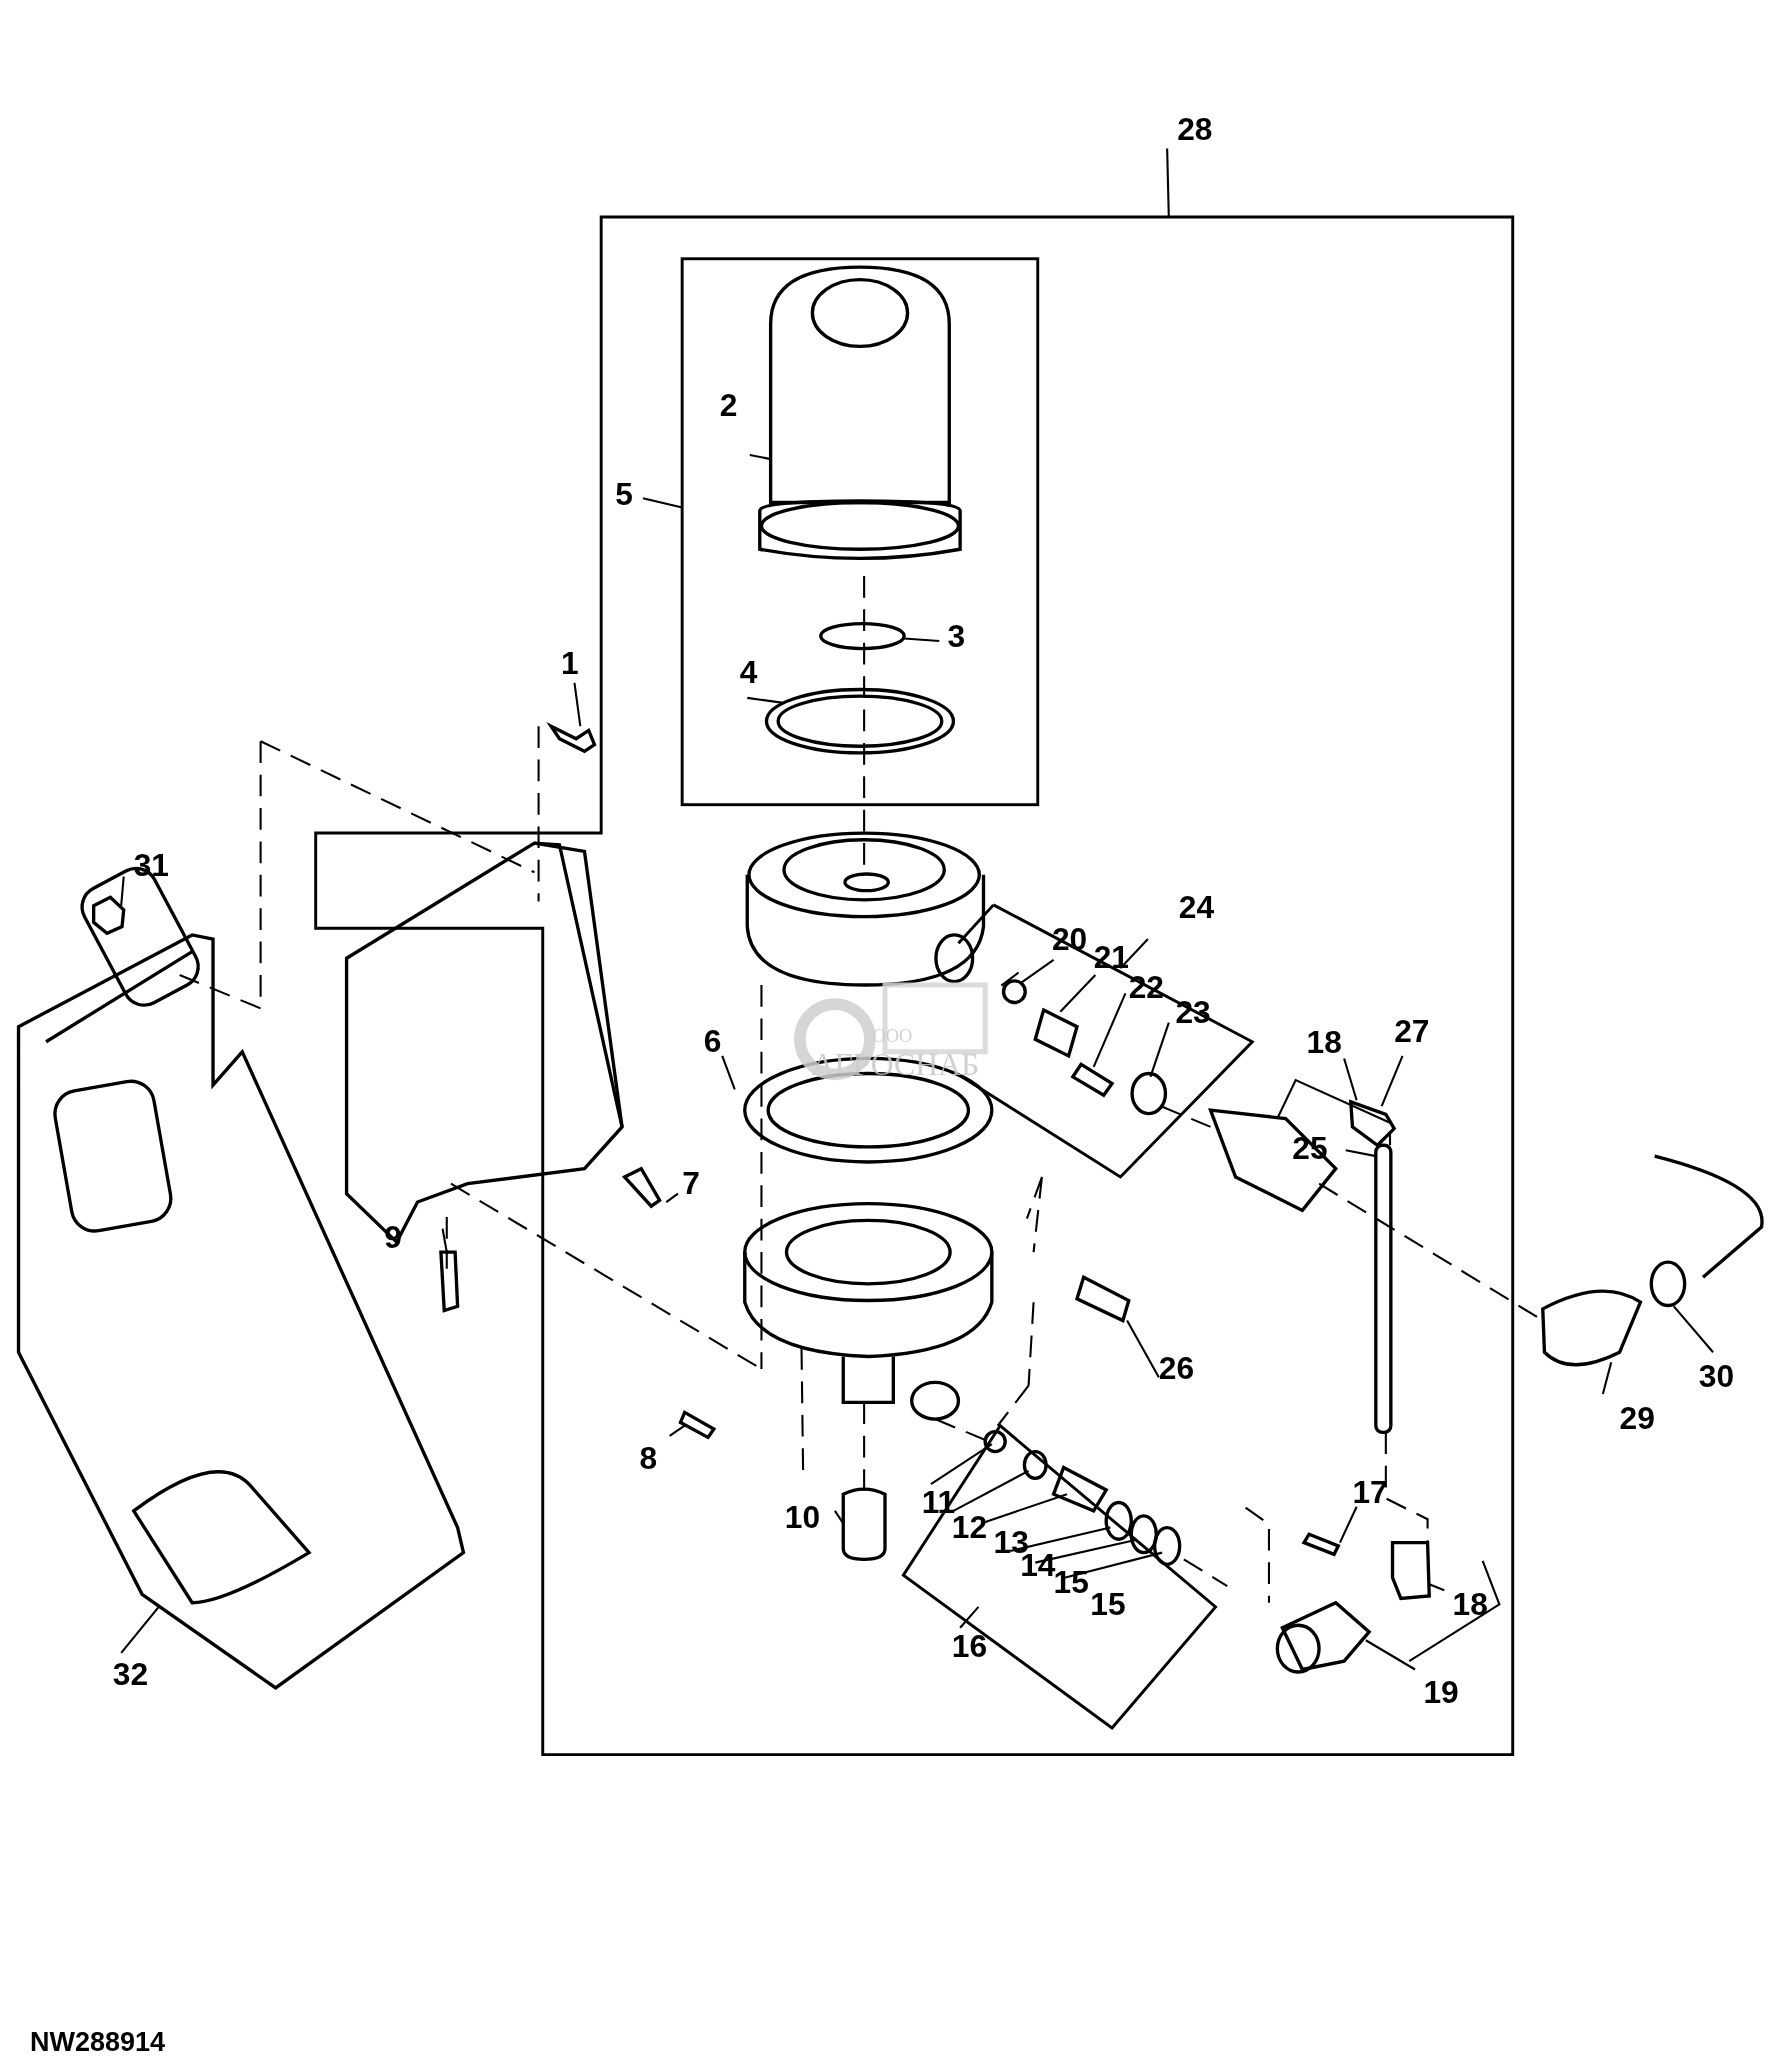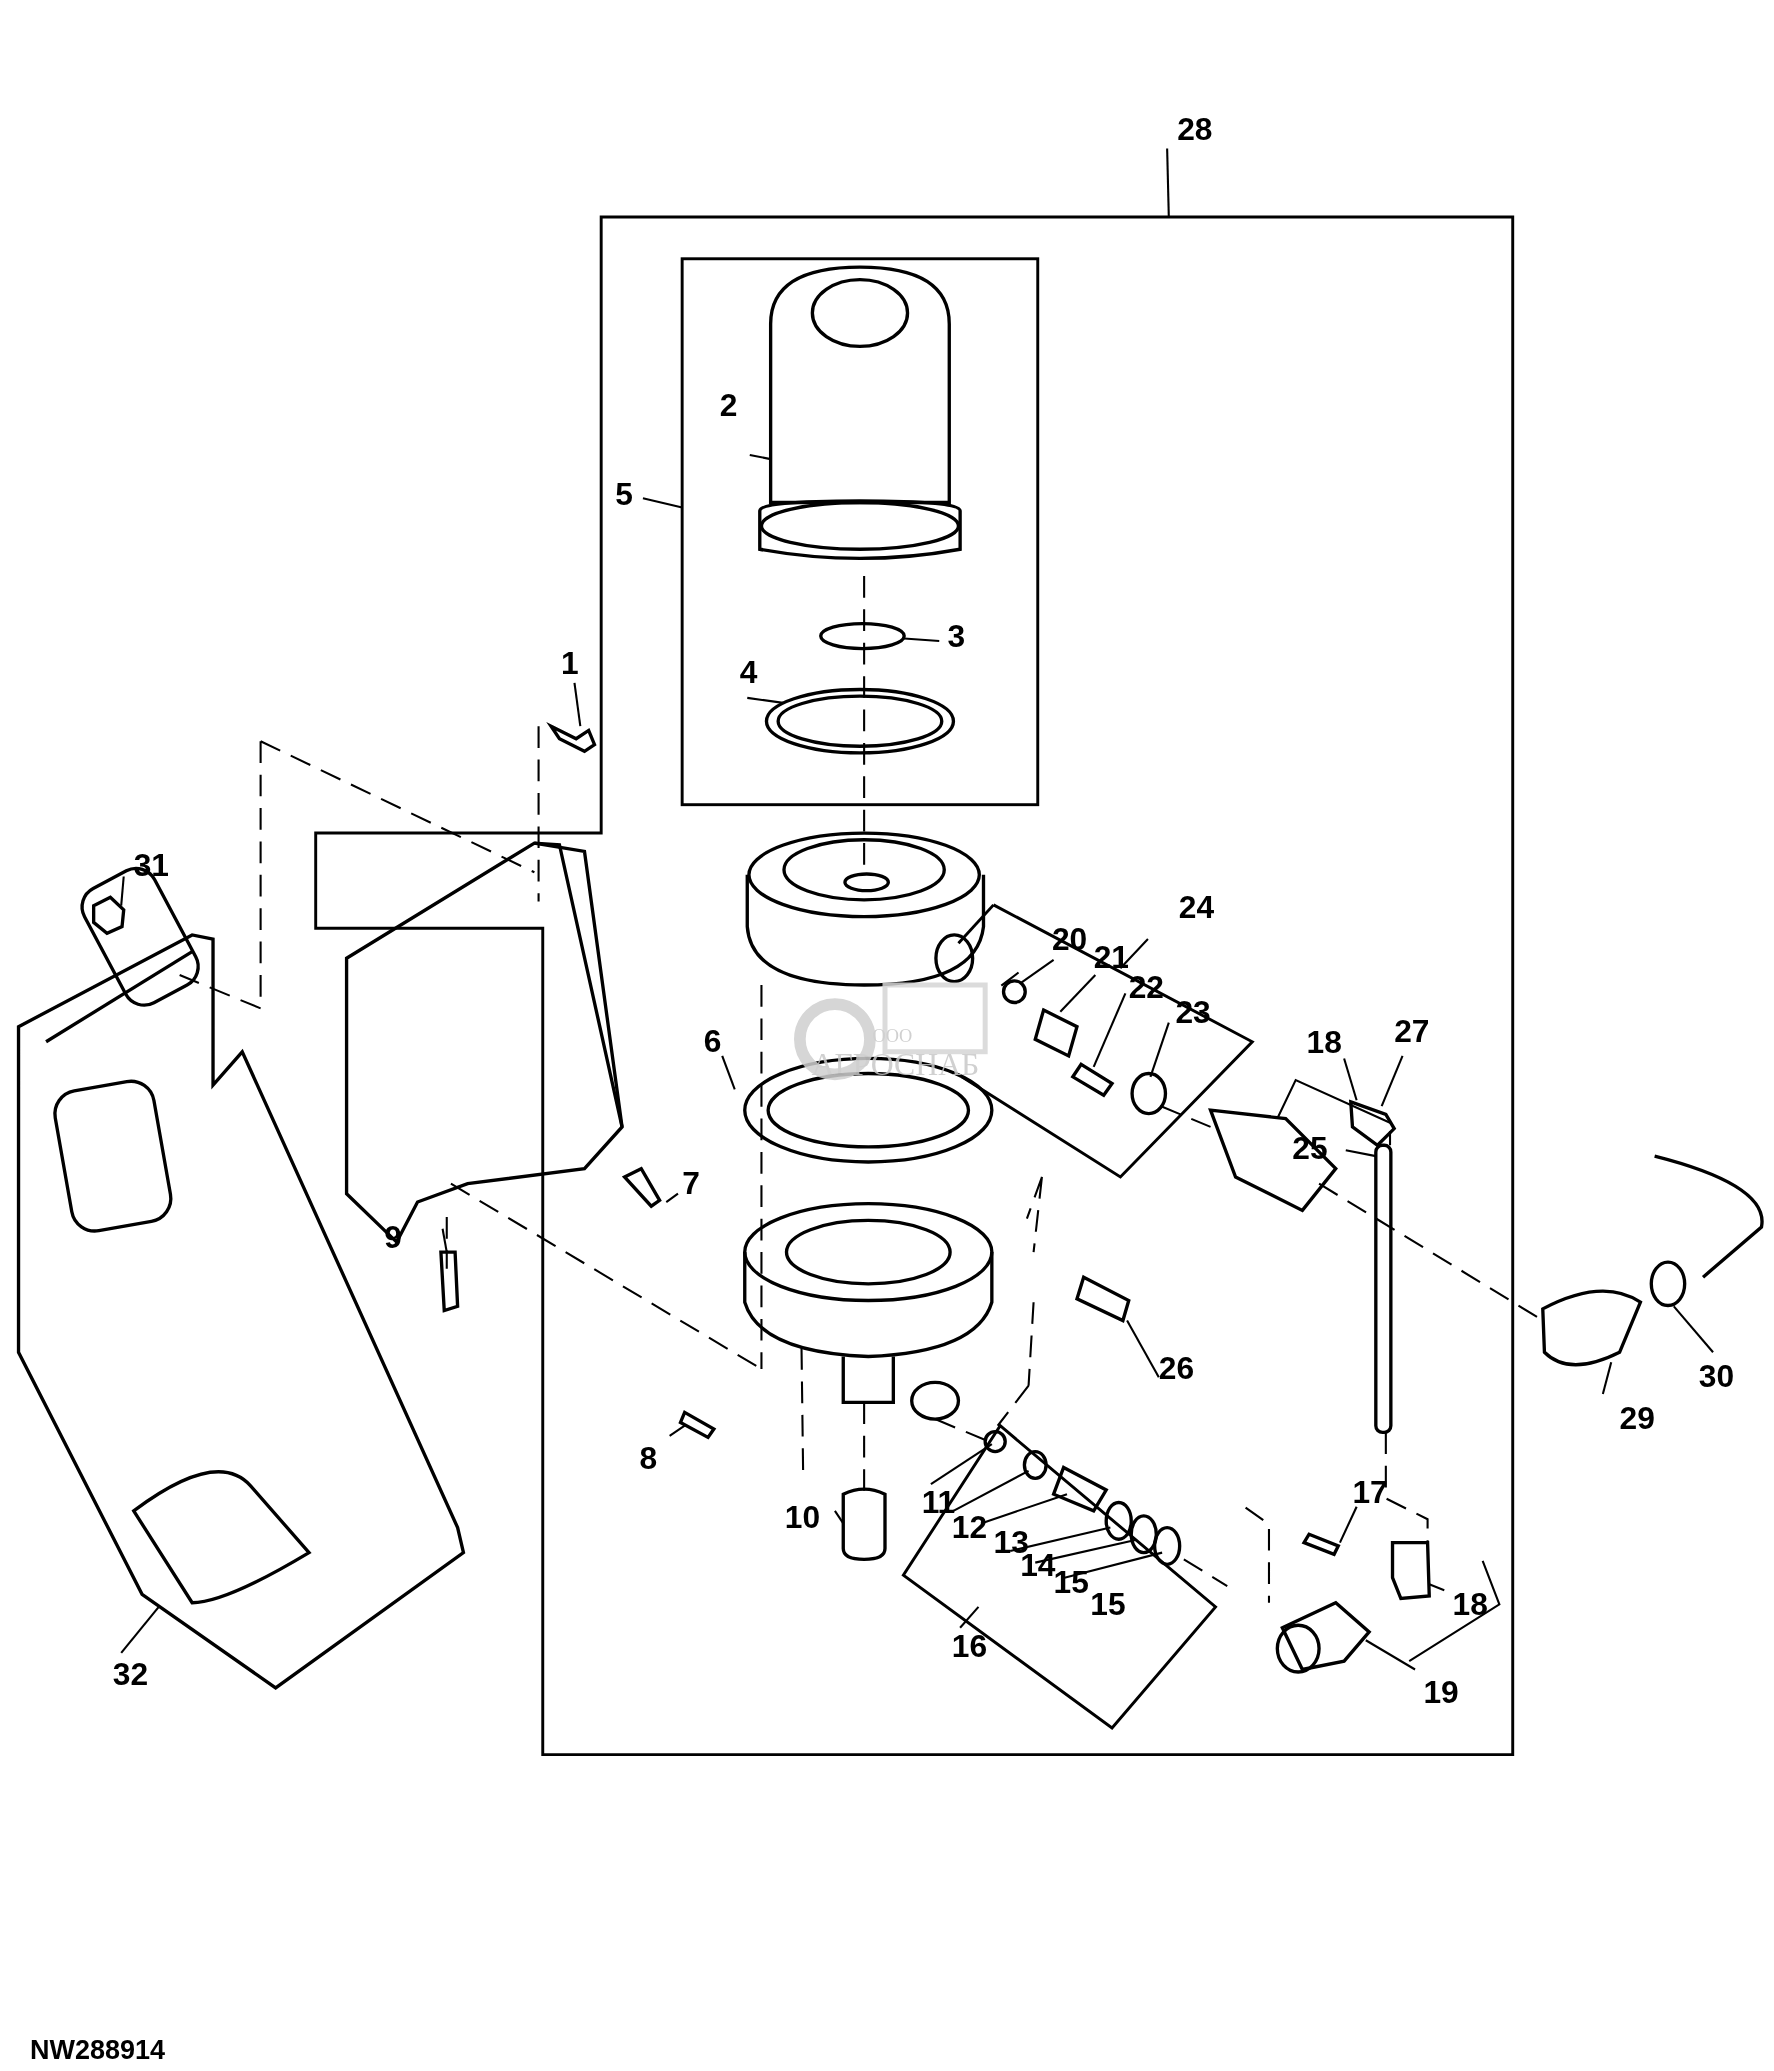--- a/index.html
+++ b/index.html
@@ -1,19 +1,19 @@
 <!DOCTYPE html>
 <html style="font-size:13.4px"><head>
 <meta charset="utf-8">
 <style>
   html, body { margin: 0; padding: 0; background: #ffffff; }
   body { width: 1775px; height: 2071px; position: relative; overflow: hidden; font-family: "Liberation Sans", sans-serif; }
   #diagram { position: absolute; left: 0; top: 0; width: 1775px; height: 2071px; }
   .lbl { font-family: "Liberation Sans", sans-serif; font-weight: bold; font-size: 38px; fill: #000; }
-  .figid { position: absolute; left: 30px; top: 2027px; font-weight: bold; font-size: 27px; color: #000; font-family: "Liberation Sans", sans-serif; margin-top: 8px; }
+  .figid { position: absolute; left: 30px; top: 2027px; font-weight: bold; font-size: 27px; color: #000; font-family: "Liberation Sans", sans-serif; }
   .wm { font-family: "Liberation Serif", serif; fill: #c8c8c8; }
   .part { fill: none; stroke: #000; stroke-width: 4; }
   .dash { fill: none; stroke: #000; stroke-width: 2.5; stroke-dasharray: 26 14; }
   .lead { stroke: #000; stroke-width: 2.5; fill: none; }
   .box { fill: none; stroke: #000; stroke-width: 3.5; }
 </style>
 </head>
 <body>
 
 <svg id="diagram" viewBox="0 0 2126 2481" xmlns="http://www.w3.org/2000/svg">

